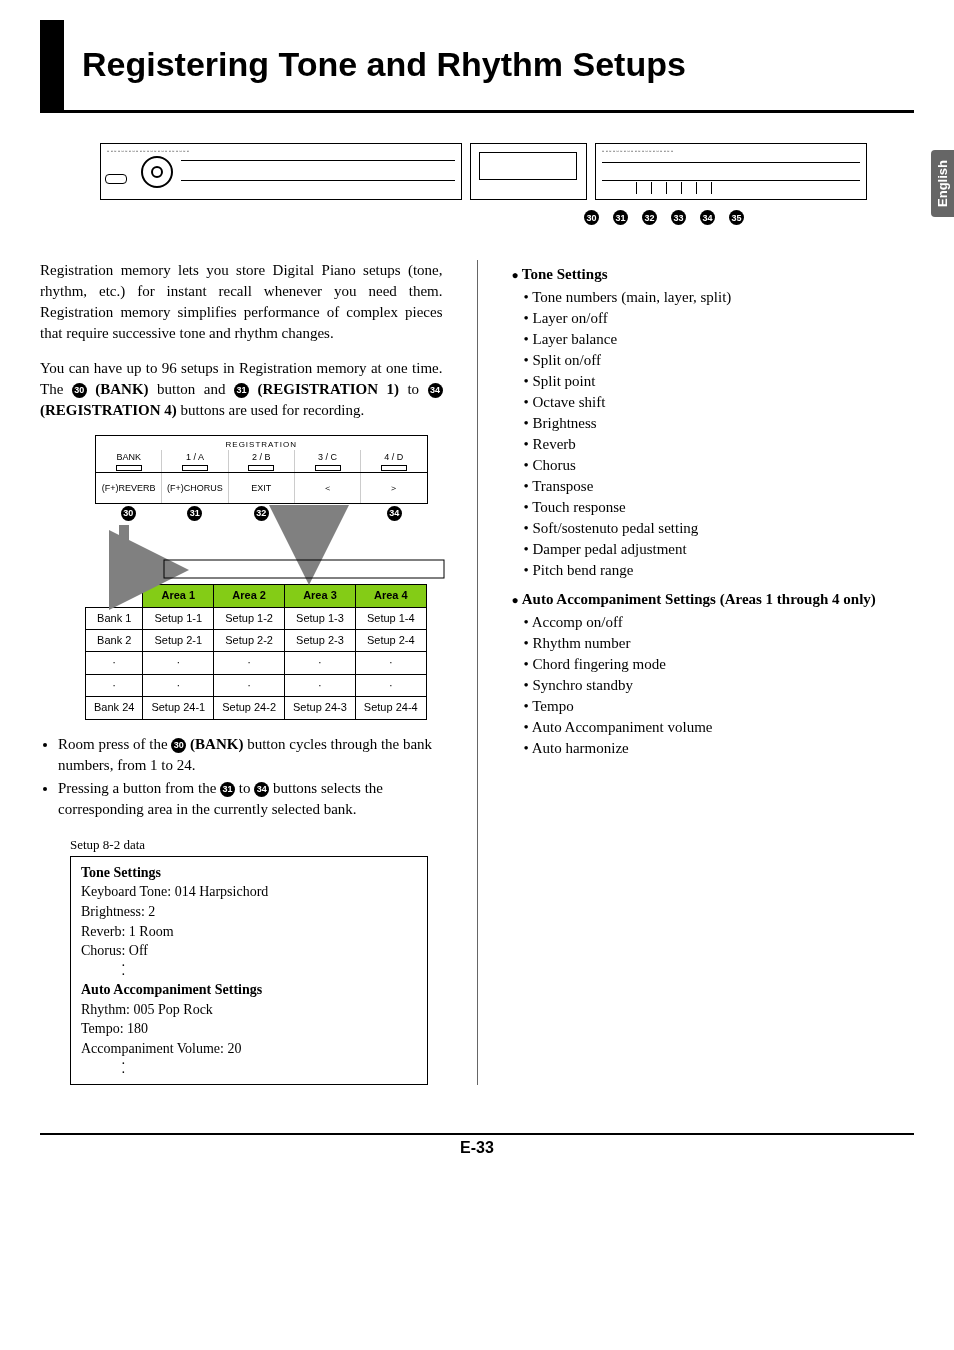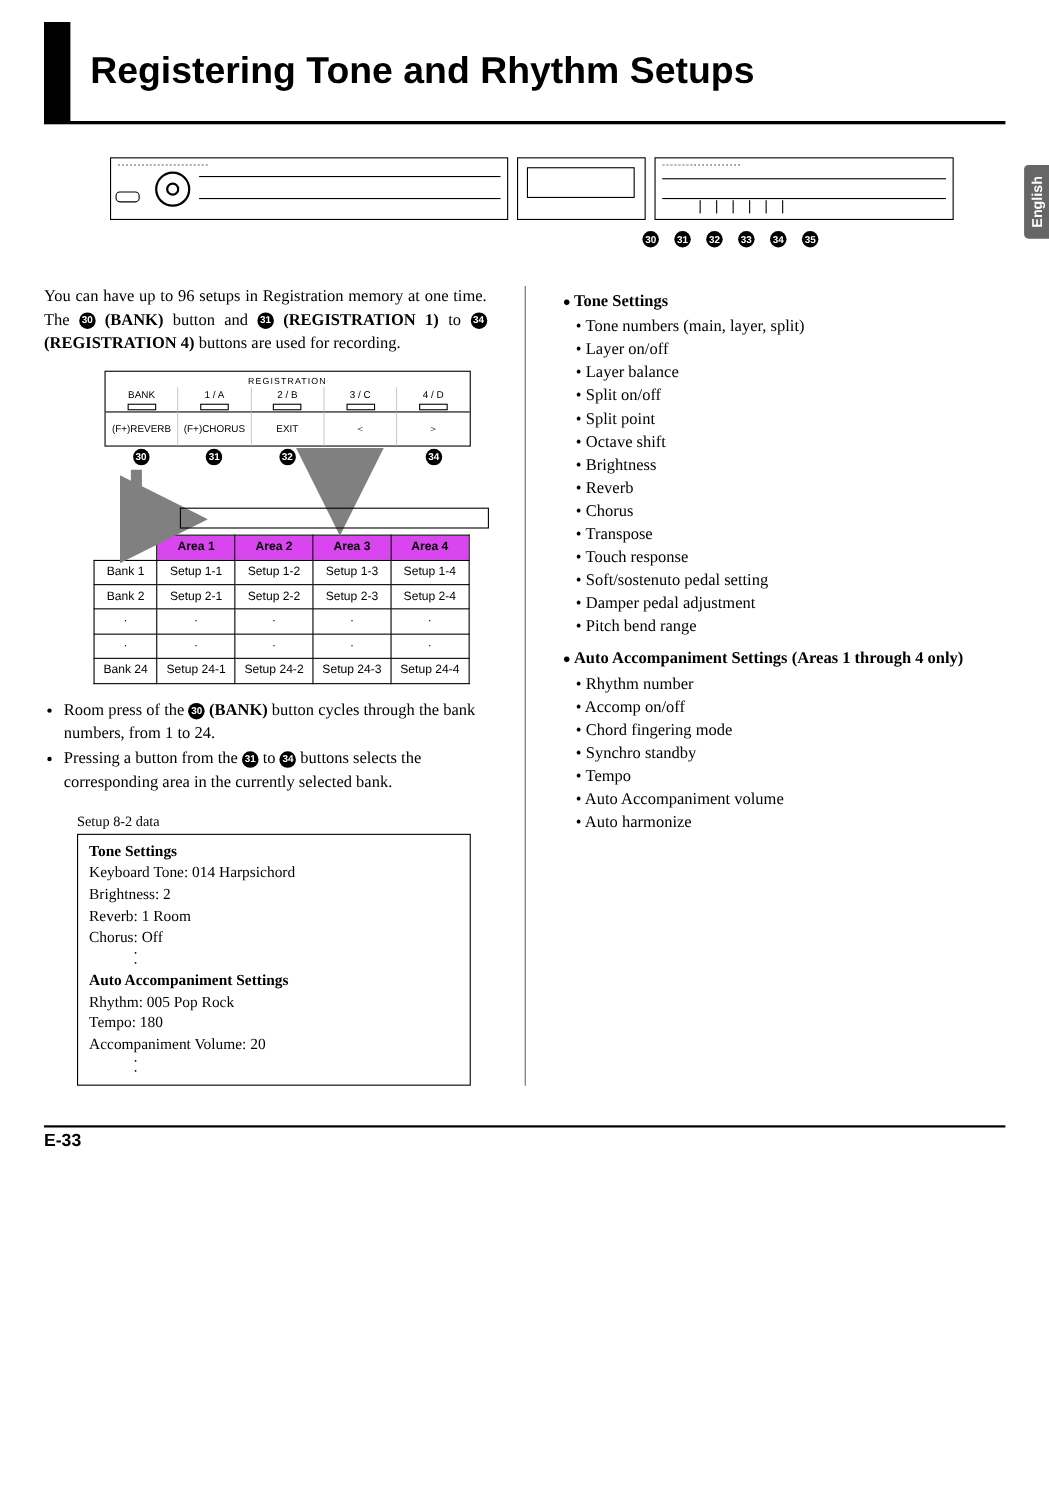--- a/index.html
+++ b/index.html
@@ -172,21 +172,21 @@
     margin:4px 15px 14px 45px;
     font-family: Arial, sans-serif;
     font-size:11px;
   }
   .grid-table th, .grid-table td {
     border:1px solid #000;
     padding:3px 8px;
     text-align:center;
   }
   .grid-table th.noborder, .grid-table td.noborder { border:0; }
-  .grid-table th { background:#d946ef; font-weight:bold; }
+  .grid-table th { background:#84cc16; font-weight:bold; }
   .bullet-list { padding-left:18px; margin:0 0 16px 0; }
   .bullet-list li { margin-bottom:2px; }
   .example-label { font-size:13px; margin-left:30px; margin-bottom:2px;}
   .example-box {
     border:1px solid #000;
     margin:0 15px 0 30px;
     padding:6px 10px;
     font-size:14px;
   }
   .example-box .dots { text-indent:40px; line-height:0.7;}
@@ -202,23 +202,23 @@
   .sub-head { font-weight:bold; margin-top:4px; margin-bottom:2px; text-indent:-12px; padding-left:12px; }
   .sub-head::before {
     content:"● "; font-size:12px;
   }
   .simple-list {
     list-style:none; padding-left:12px; margin:0 0 8px 0;
   }
   .simple-list li::before { content:"• "; }
   .footer-line {
     border-top:2px solid #000;
-    margin-top: 36px;
+    margin-top: 48px;
     padding-top:4px;
-    text-align:left;
+    text-align:center;
     font-family: Arial, sans-serif;
     font-weight:bold;
   }
 </style>
 </head>
 <body>
 
 <div class="page">
 
   <div class="side-tab">English</div>
@@ -258,20 +258,21 @@
     <div class="callout-num">31</div>
     <div class="callout-num">32</div>
     <div class="callout-num">33</div>
     <div class="callout-num">34</div>
     <div class="callout-num">35</div>
   </div>
 
   <div class="columns">
 
     <div class="col">
+      <p>Registration memory lets you store Digital Piano setups (tone, rhythm, etc.) for instant recall whenever you need them. Registration memory simplifies performance of complex pieces that require successive tone and rhythm changes.</p>
       <p>
         <span>You can have up to 96 setups in Registration memory at one time. The </span><span class="buttonref">30</span><span class="bold"> (BANK)</span><span> button and </span><span class="buttonref">31</span>
         <span class="bold"> (REGISTRATION 1)</span><span> to </span><span class="buttonref">34</span>
         <span class="bold"> (REGISTRATION 4)</span><span> buttons are used for recording.</span>
       </p>
 
       <div class="reg-panel">
         <div class="reg-title">REGISTRATION</div>
         <div class="reg-row1">
           <div class="reg-cell">
@@ -435,22 +436,22 @@
         <li>Chorus</li>
         <li>Transpose</li>
         <li>Touch response</li>
         <li>Soft/sostenuto pedal setting</li>
         <li>Damper pedal adjustment</li>
         <li>Pitch bend range</li>
       </ul>
 
       <div class="sub-head">Auto Accompaniment Settings (Areas 1 through 4 only)</div>
       <ul class="simple-list">
+        <li>Accomp on/off</li>
         <li>Rhythm number</li>
-        <li>Accomp on/off</li>
         <li>Chord fingering mode</li>
         <li>Synchro standby</li>
         <li>Tempo</li>
         <li>Auto Accompaniment volume</li>
         <li>Auto harmonize</li>
       </ul>
     </div>
   </div>
 
   <div class="footer-line">

